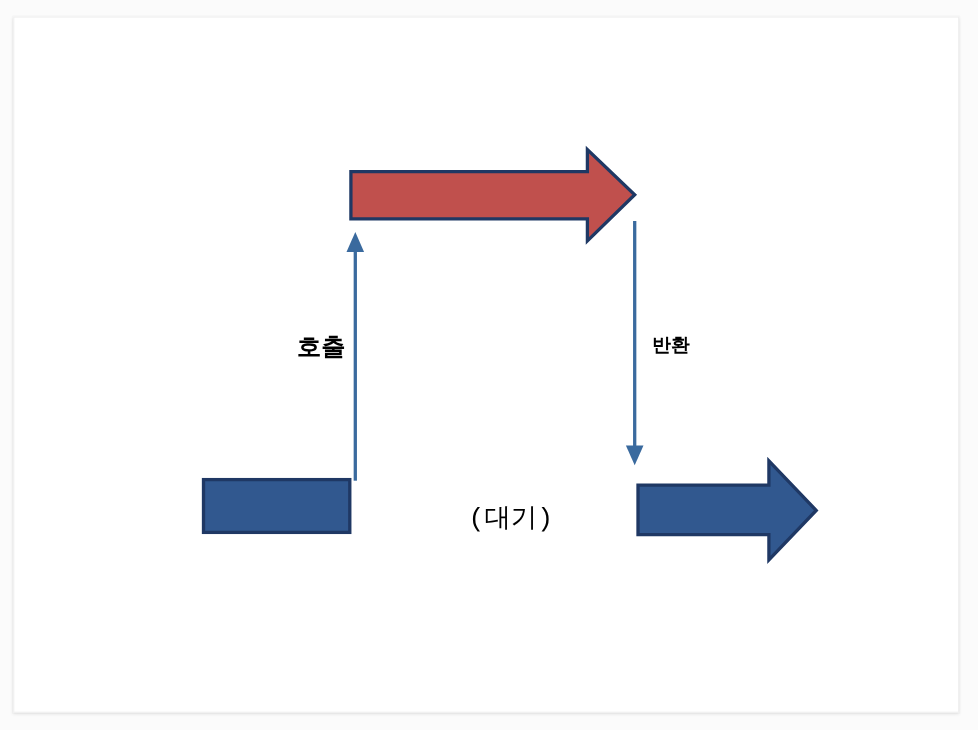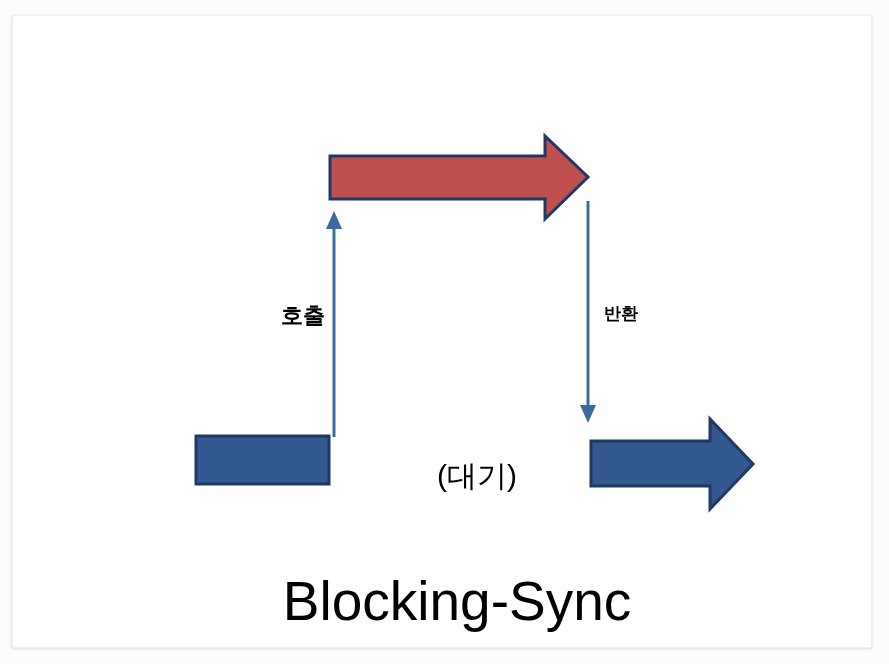--- a/index.html
+++ b/index.html
@@ -33,21 +33,21 @@
     height: 633px;
     background: #ffffff;
     border: 1px solid #efefef;
     box-shadow: 0 1px 3px rgba(0,0,0,0.10), 0 0 0 1px rgba(0,0,0,0.02);
     box-sizing: border-box;
     overflow: hidden;
   }
 
   #diagram-canvas {
     position: absolute;
-    left: 15px;
+    left: 4px;
     top: 0;
     width: 100%;
     height: 100%;
   }
 
   #diagram-svg {
     position: absolute;
     left: 0;
     top: 0;
   }
@@ -70,22 +70,23 @@
   #label-return {
     left: 576px;
     top: 289px;
     font-size: 17px;
     font-weight: bold;
   }
 
   #label-waiting {
     left: 409px;
     top: 445px;
-    font-size: 30px;
+    font-size: 24px;
     font-weight: normal;
+    font-family: Liberation Mono, monospace;
   }
 
   #diagram-title {
     position: absolute;
     left: 0;
     right: 0;
     top: 555px;
     text-align: center;
     font-family: "Liberation Sans", "DejaVu Sans", sans-serif;
     font-size: 55px;
@@ -128,17 +129,16 @@
         </g>
 
       </svg>
 
       <div class="diagram-label" id="label-call">호출</div>
 
       <div class="diagram-label" id="label-return">반환</div>
 
       <div class="diagram-label" id="label-waiting">(대기)</div>
 
-      <div id="diagram-title">Blocking-Sync</div>
 
     </div>
   </div>
 </div>
 
 </body></html>

